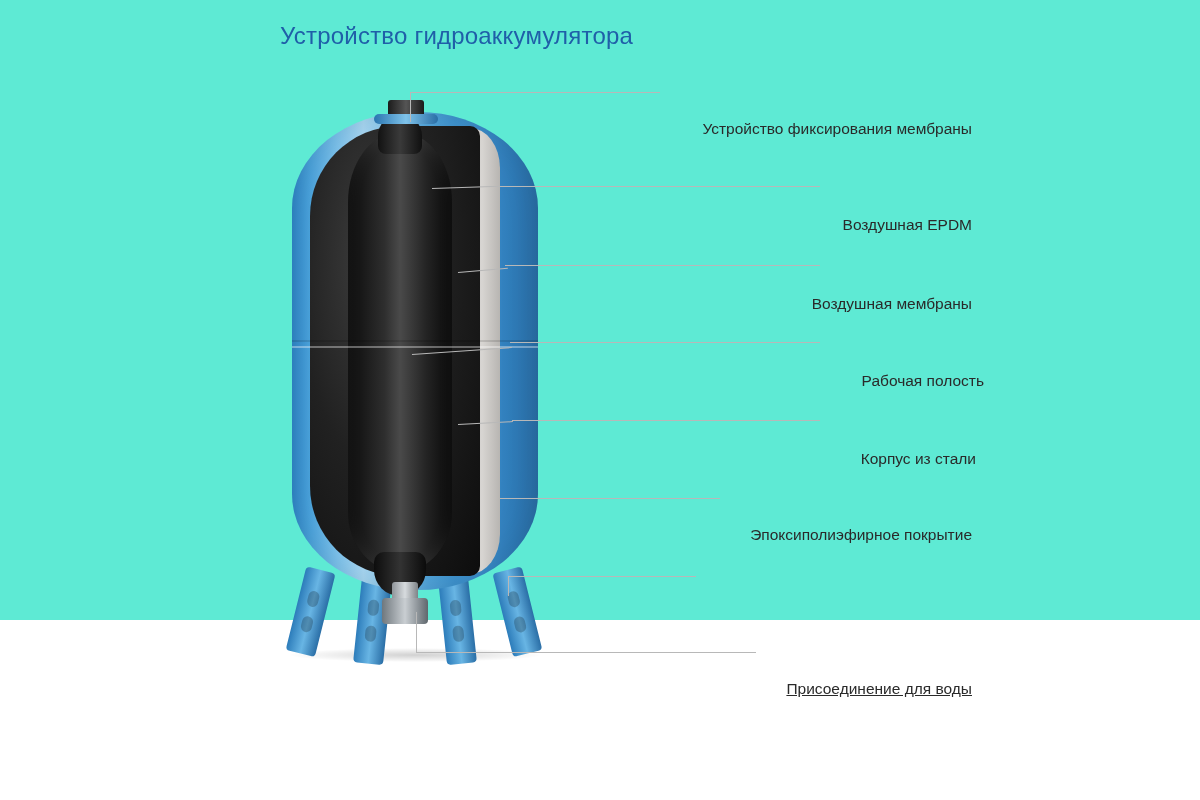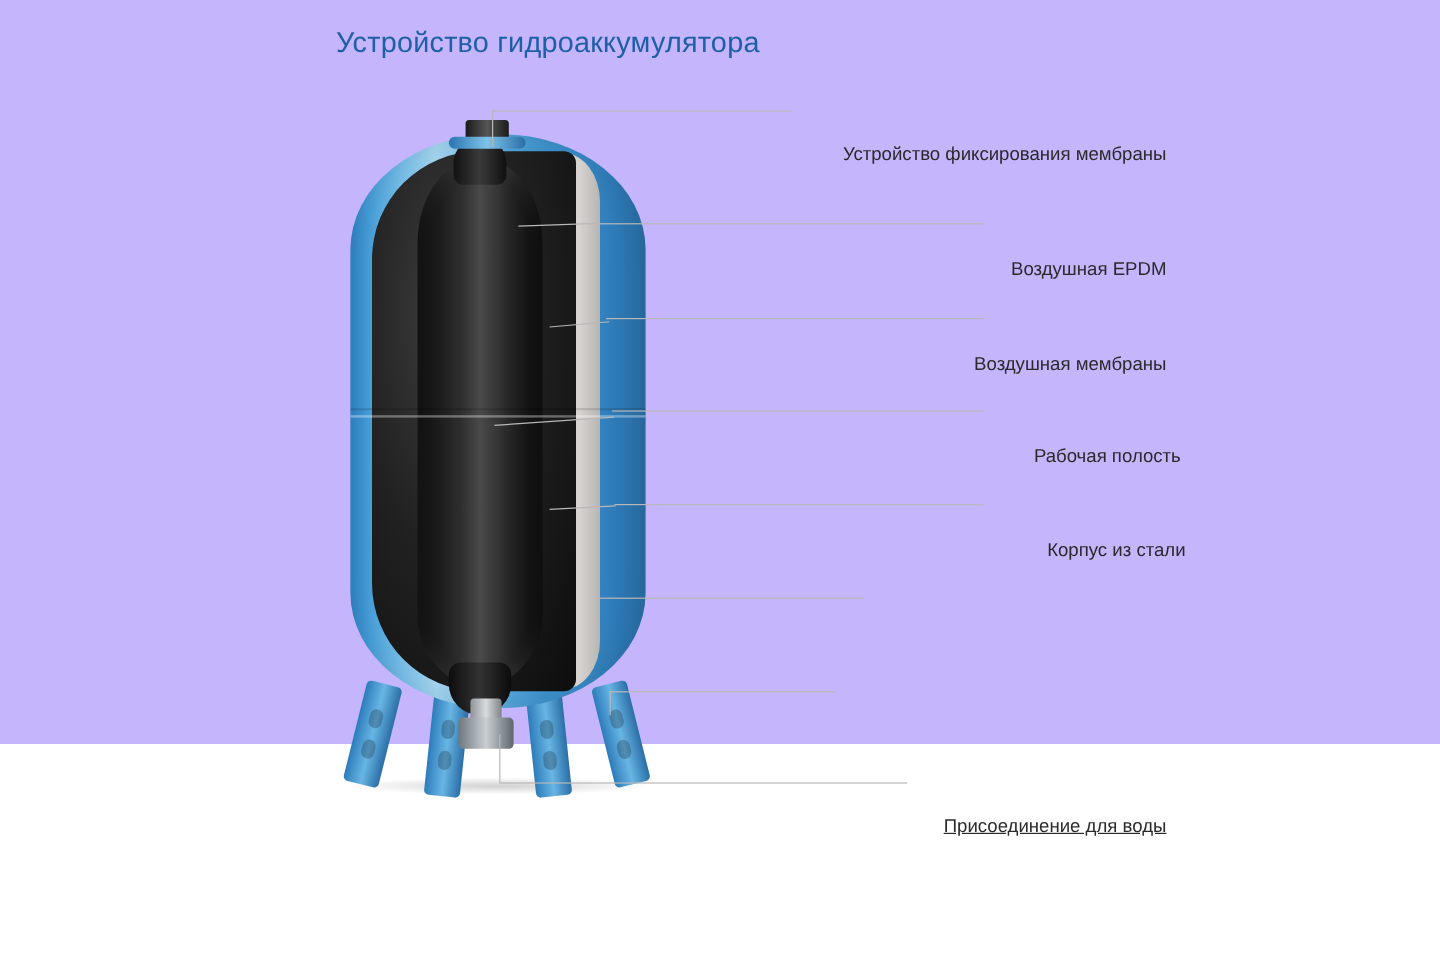--- a/index.html
+++ b/index.html
@@ -10,21 +10,21 @@
   body {
     width: 1200px;
     height: 800px;
     font-family: "Liberation Sans", sans-serif;
     overflow: hidden;
   }
   #stage {
     position: relative;
     width: 1200px;
     height: 620px;
-    background: #c4b5fd;
+    background: #5eead4;
   }
   
   #title {
     position: absolute;
     left: 280px;
     top: 22px;
     font-size: 24px;
     color: #1f5fa8;
     letter-spacing: 0.2px;
     white-space: nowrap;
@@ -267,23 +267,24 @@
   <div class="leader" style="left:458px; top:272px; width:50px; transform:rotate(-5deg); transform-origin:left center;"></div>
   <div class="leader" style="left:505px; top:265px; width:315px;"></div>
   <div class="callout" style="right:228px; top:263px;">Воздушная мембраны</div>
 
   <div class="leader" style="left:412px; top:354px; width:100px; transform:rotate(-4deg); transform-origin:left center;"></div>
   <div class="leader" style="left:510px; top:342px; width:310px;"></div>
   <div class="callout" style="right:216px; top:340px;">Рабочая полость</div>
 
   <div class="leader" style="left:458px; top:424px; width:55px; transform:rotate(-3deg); transform-origin:left center;"></div>
   <div class="leader" style="left:512px; top:420px; width:308px;"></div>
-  <div class="callout" style="right:212px; top:418px;">Корпус из стали</div>
+  <div class="callout" style="right:224px; top:418px;">Корпус из стали</div>
 
   <div class="leader" style="left:500px; top:498px; width:220px;"></div>
+  <div class="callout" style="right:228px; top:494px;">Эпоксиполиэфирное покрытие</div>
 
   <div class="leader-v" style="left:508px; top:576px; height:20px;"></div>
   <div class="leader" style="left:508px; top:576px; width:188px;"></div>
 
   <div class="leader-v" style="left:416px; top:612px; height:40px;"></div>
   <div class="leader" style="left:416px; top:652px; width:340px;"></div>
   <div class="callout" style="right:228px; top:648px;text-decoration:underline;">Присоединение для воды</div>
 
 </div>
 

